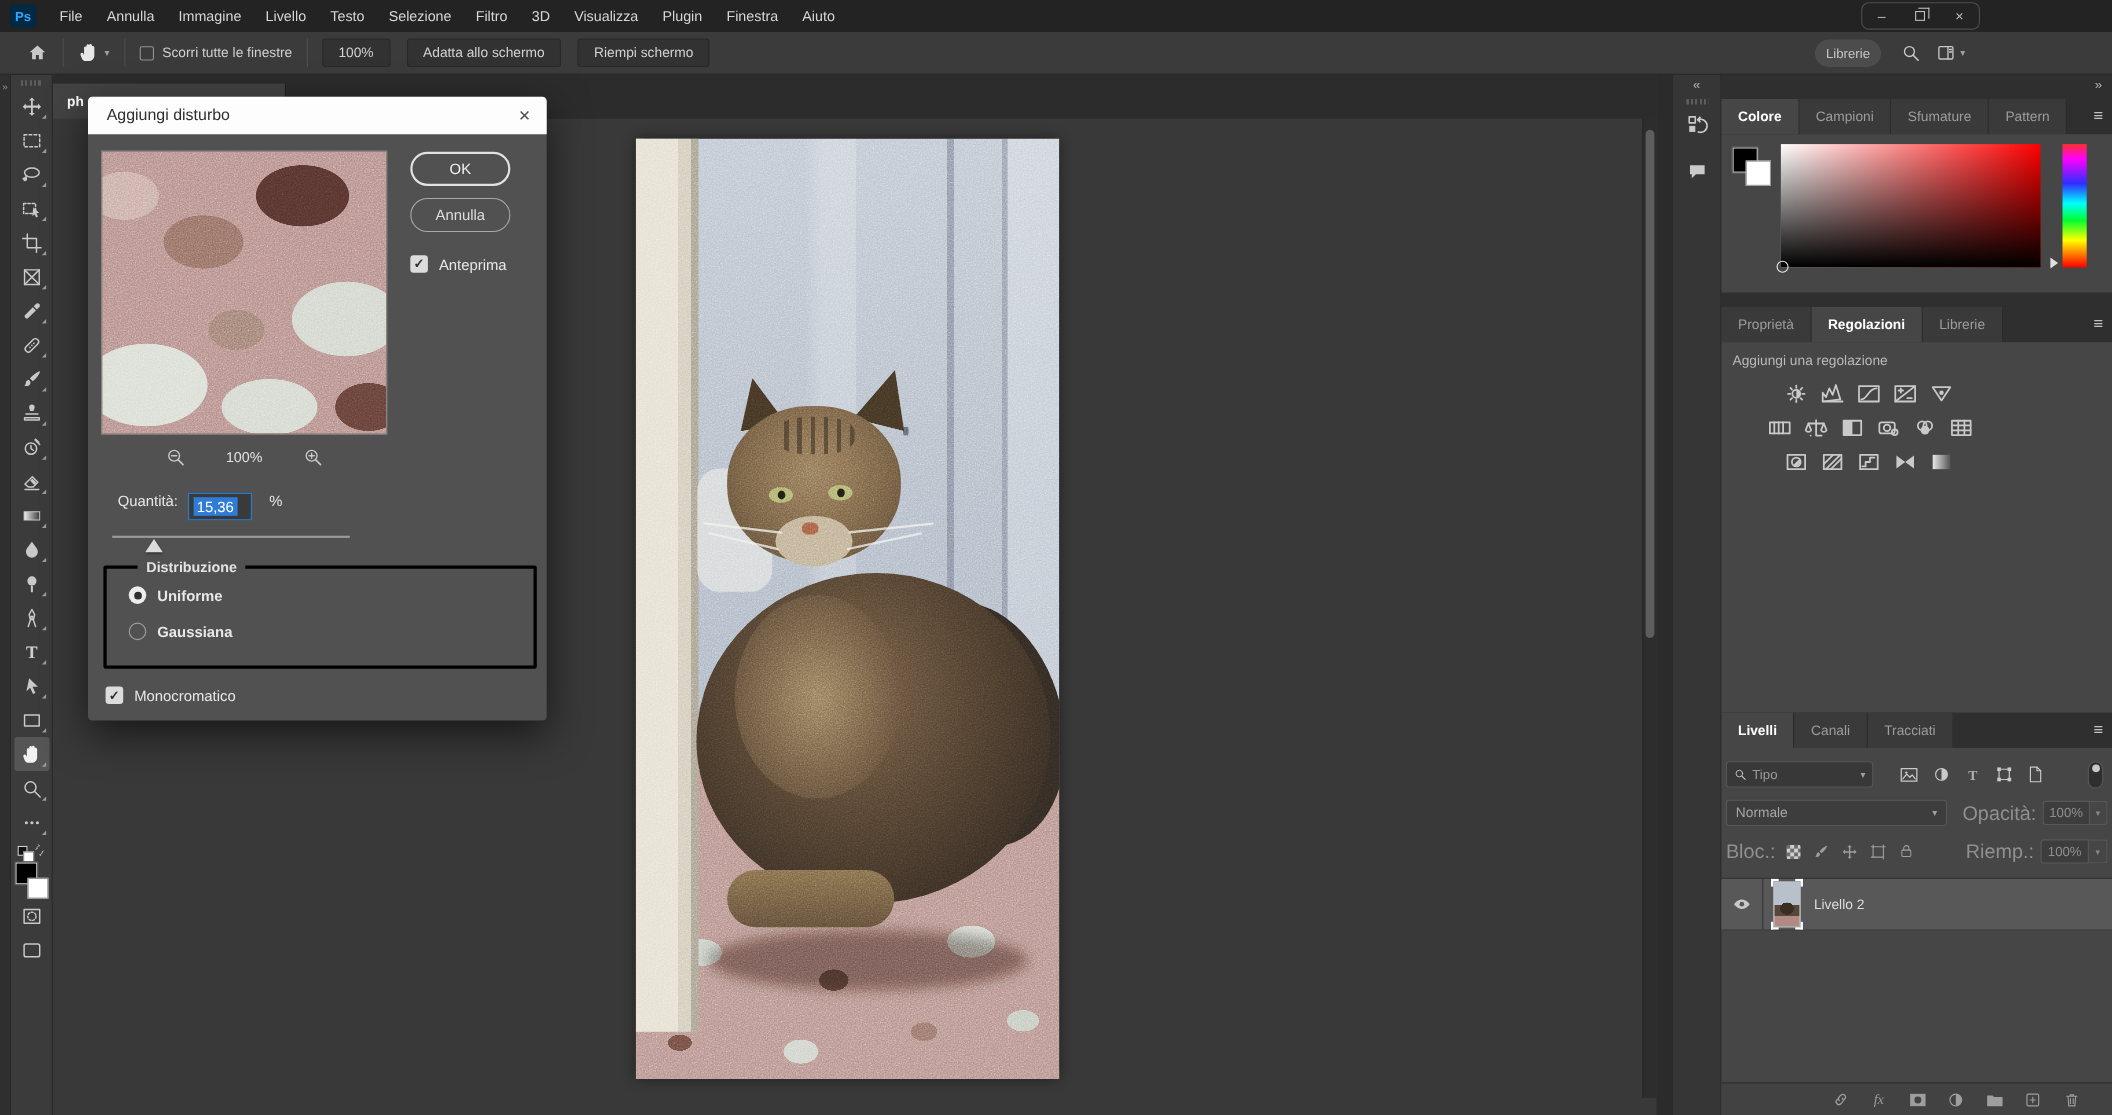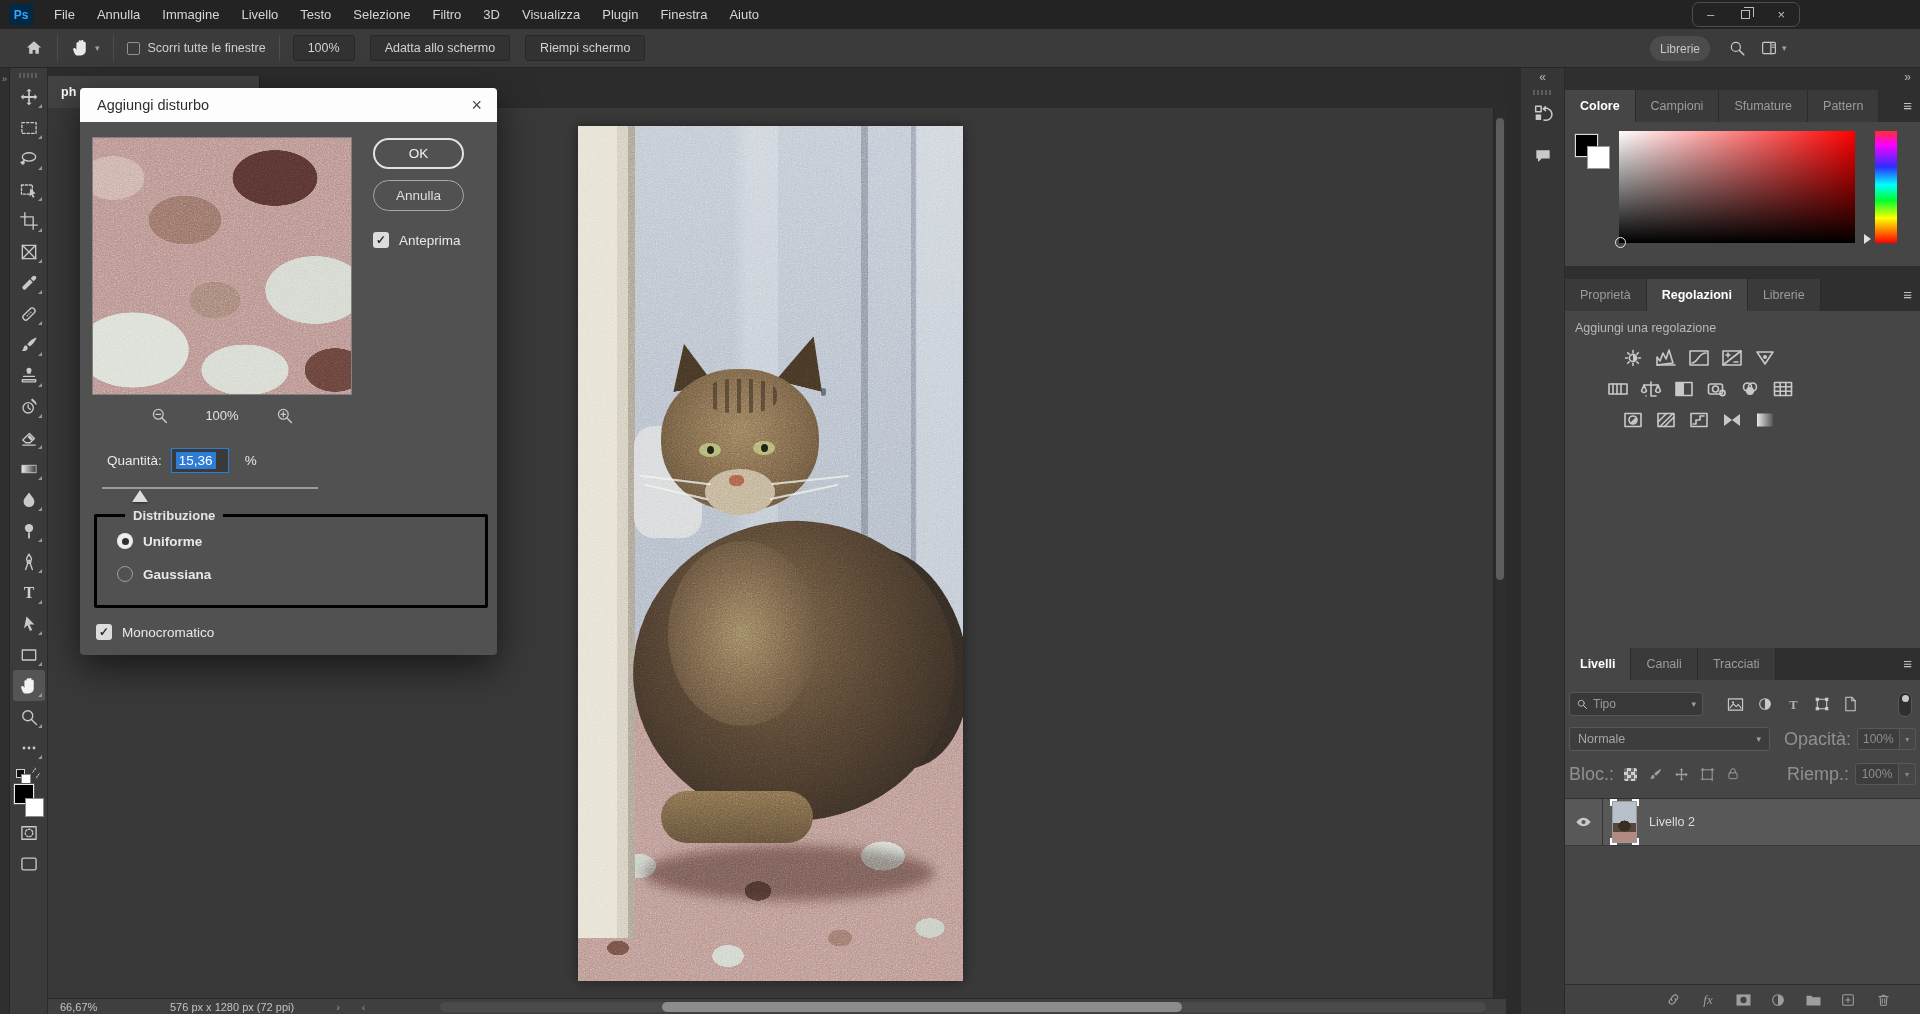--- a/index.html
+++ b/index.html
@@ -182,21 +182,21 @@
     radial-gradient(92px 62px at 40px 212px,#d7dcd2 60%,transparent 61%),
     radial-gradient(70px 46px at 182px 40px,#50302c 60%,transparent 61%),
     radial-gradient(82px 56px at 222px 152px,#cfd4ca 60%,transparent 61%),
     radial-gradient(60px 40px at 92px 82px,#8d6a60 60%,transparent 61%),
     radial-gradient(52px 36px at 20px 40px,#c7a9a2 60%,transparent 61%),
     radial-gradient(72px 42px at 152px 232px,#d2d6cc 60%,transparent 61%),
     radial-gradient(50px 36px at 242px 232px,#5e3d36 60%,transparent 61%),
     radial-gradient(42px 30px at 122px 162px,#9b7a70 60%,transparent 61%);}
   .dlg-zoomrow{position:absolute;left:12px;top:318px;width:260px;display:flex;align-items:center;justify-content:center;gap:36px;}
   .dlg-zoomval{font-size:13px;color:#e2e2e2;}
-  .dlg-qty{position:absolute;left:27px;top:360px;display:flex;align-items:center;font-size:13.5px;color:#e8e8e8;}
+  .dlg-qty{position:absolute;left:27px;top:360px;display:flex;font-size:13.5px;color:#e8e8e8;}
   .qty-input{margin-left:9px;width:58px;height:25px;background:#3a3a3a;border:1.5px solid #2a7fd4;display:flex;align-items:center;padding-left:4px;}
   .qty-sel{background:#2e7cd6;color:#fff;font-size:13.5px;padding:1px 3px;}
   .qty-unit{margin-left:16px;}
   .dlg-slider{position:absolute;left:22px;top:399px;width:216px;height:2px;background:#9a9a9a;}
   .dlg-thumb{position:absolute;left:52px;top:402px;width:0;height:0;border-left:8px solid transparent;border-right:8px solid transparent;border-bottom:12px solid #dcdcdc;filter:drop-shadow(0 1px 1px rgba(0,0,0,.5));}
   .dlg-fieldset{position:absolute;left:12px;top:426px;width:394px;height:94px;border:3px solid #000000;border-radius:2px;font-weight:bold;}
   .dlg-legend{position:absolute;left:28px;top:-9px;background:#515151;padding:0 8px;font-size:13px;color:#e4e4e4;}
   .radio-row{position:absolute;left:20px;display:flex;align-items:center;gap:10px;font-size:13.5px;color:#e8e8e8;}
   .radio{width:16px;height:16px;border-radius:50%;}
   .radio.on{background:#ededed;position:relative;}
@@ -512,29 +512,20 @@
       </div>
       <svg class="grain-overlay" preserveAspectRatio="none">
           <rect width="100%" height="100%" filter="url(#grain)"></rect>
         </svg>
     </div>
     <div class="v-scroll">
       <div class="v-thumb"></div>
     </div>
   </div>
 
-  <div class="statusbar">
-    <span class="sb-zoom">66,67%</span>
-    <span class="sb-size">576 px x 1280 px (72 ppi)</span>
-    <span class="sb-chev">›</span>
-    <span class="sb-left">‹</span>
-    <div class="h-scroll">
-      <div class="h-thumb"></div>
-    </div>
-  </div>
 
   <div class="panel-gap"></div>
   <aside class="rail">
     <div class="rail-collapse">«</div>
     <div class="rail-grip"></div>
     <div class="rail-ico" style="top:34px">
       <svg width="22" height="22" viewBox="0 0 24 24">
           <rect class="ico" x="4" y="3.5" width="6" height="6"></rect>
           <rect class="ico-f" x="4" y="12.5" width="6" height="6"></rect>
           <path class="ico" d="M13 18.5a6.5 6.5 0 1 0-.5-12"></path>

